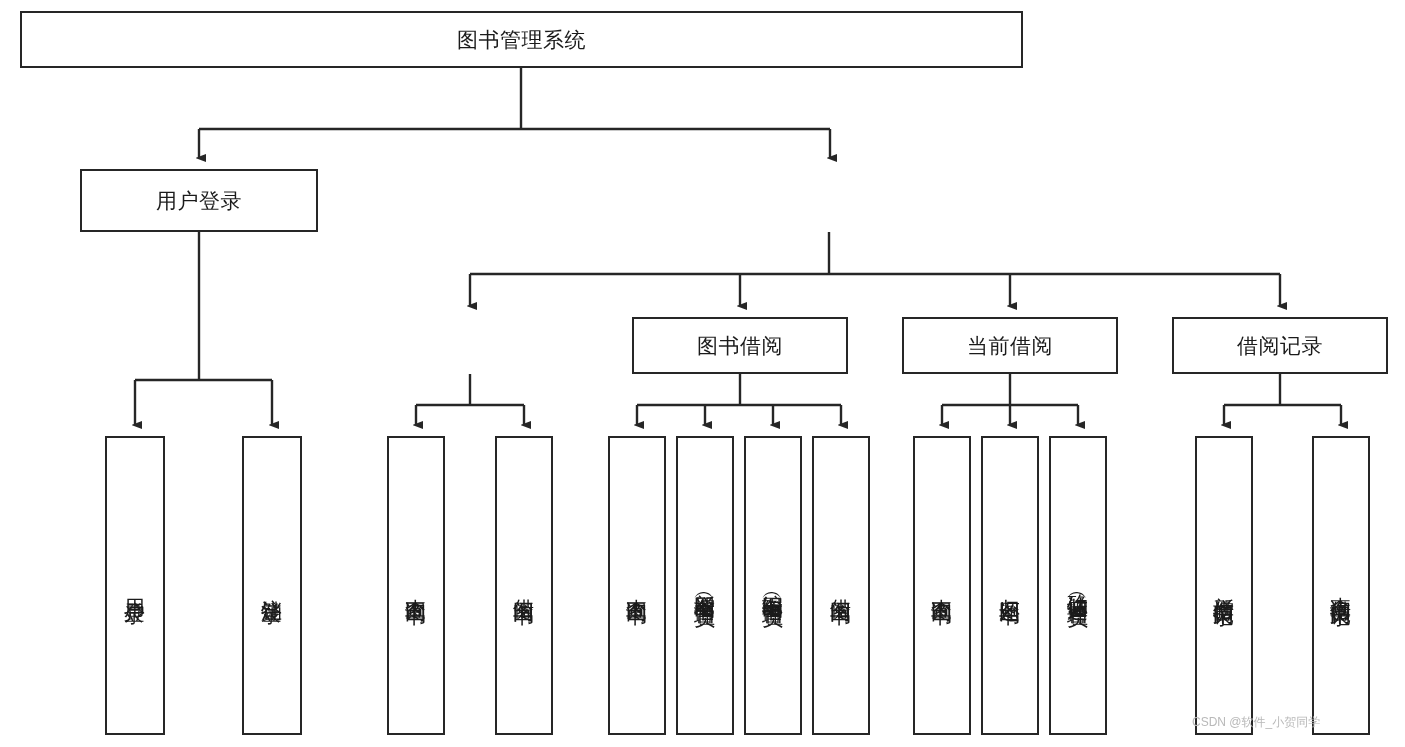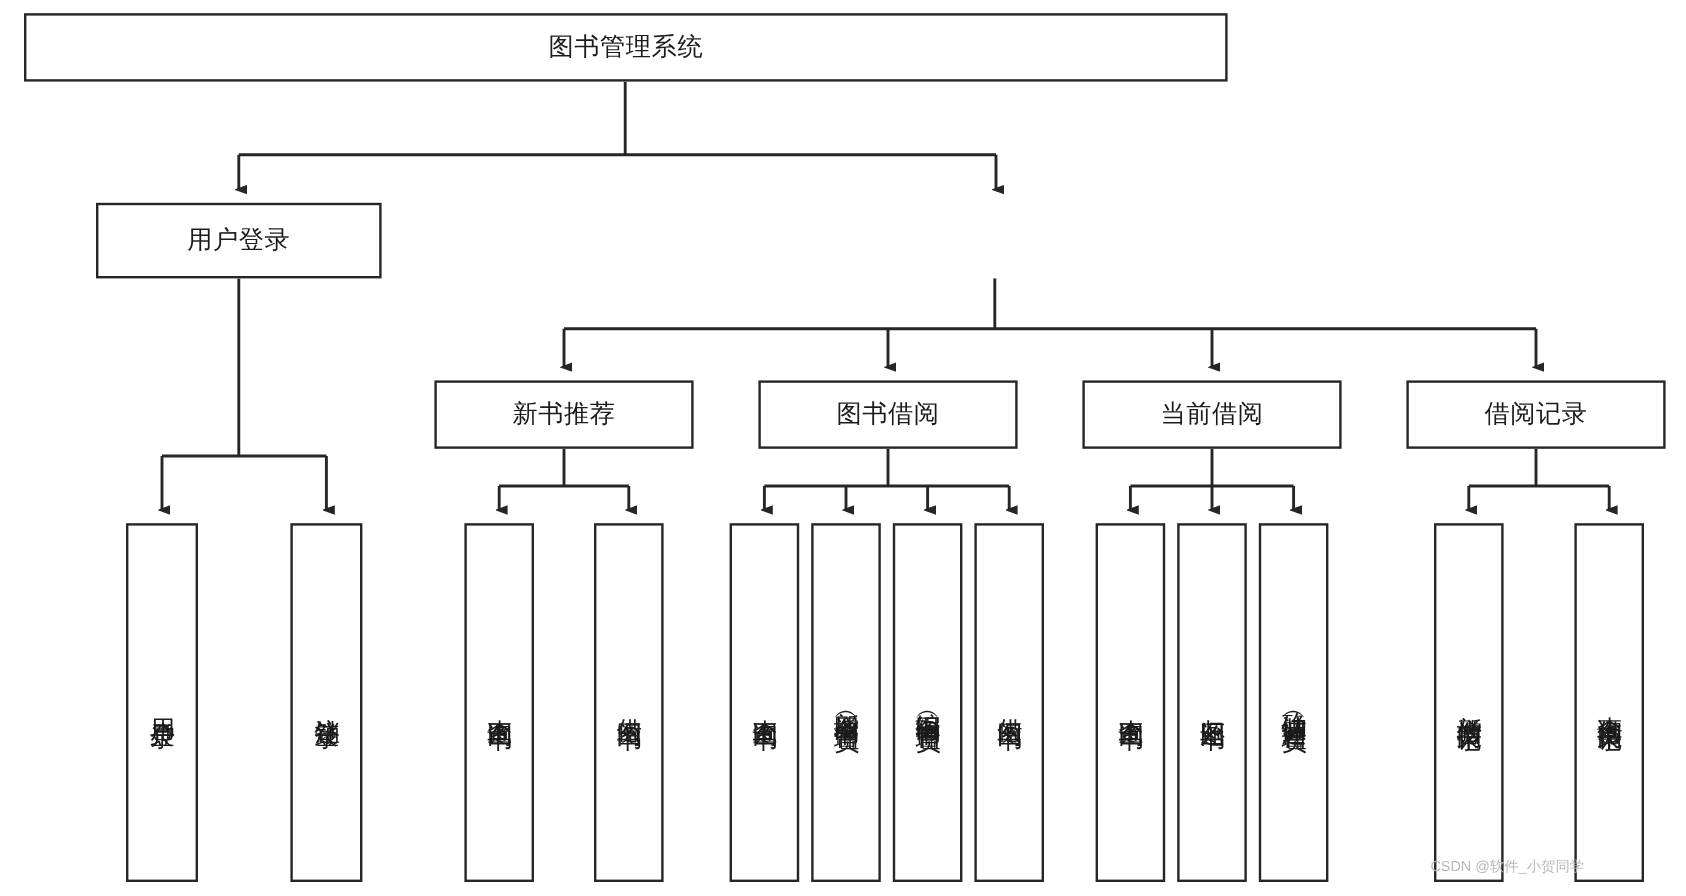--- a/index.html
+++ b/index.html
@@ -130,23 +130,20 @@
   </svg>
 
   <div class="node h" style="left:20px; top:11px; width:1003px; height:57px;">
     <span class="label">图书管理系统</span>
   </div>
 
   <div class="node h" style="left:80px; top:169px; width:238px; height:63px;">
     <span class="label">用户登录</span>
   </div>
 
-  <div class="node h" style="left:362px; top:317px; width:216px; height:57px;">
-    <span class="label">新书推荐</span>
-  </div>
   <div class="node h" style="left:632px; top:317px; width:216px; height:57px;justify-content:center;">
     <span class="label">图书借阅</span>
   </div>
   <div class="node h" style="left:902px; top:317px; width:216px; height:57px;text-align:center;">
     <span class="label">当前借阅</span>
   </div>
   <div class="node h" style="left:1172px; top:317px; width:216px; height:57px;text-align:right;">
     <span class="label">借阅记录</span>
   </div>
 

